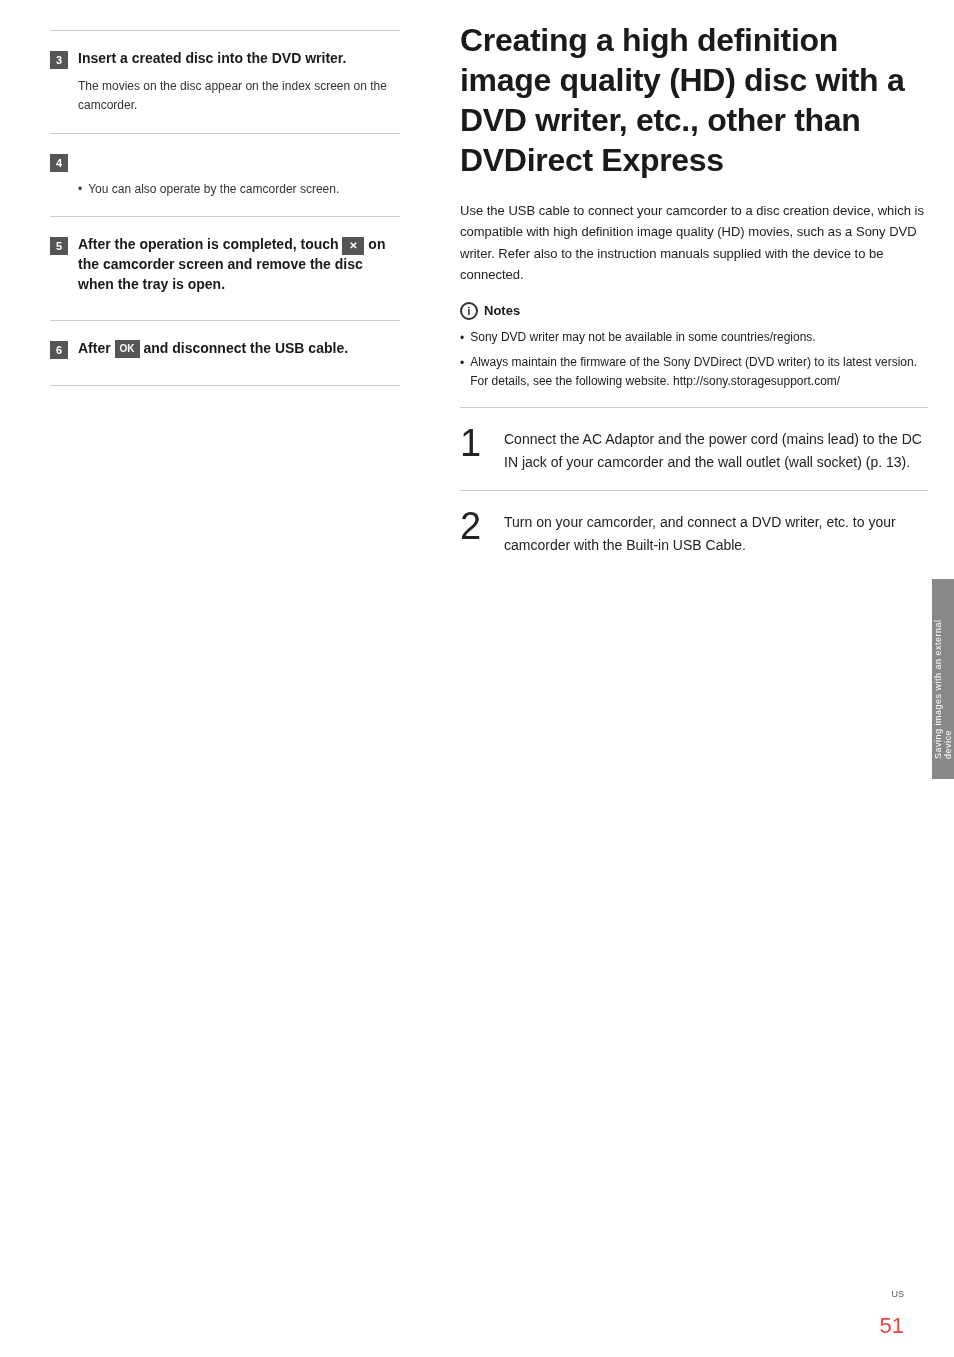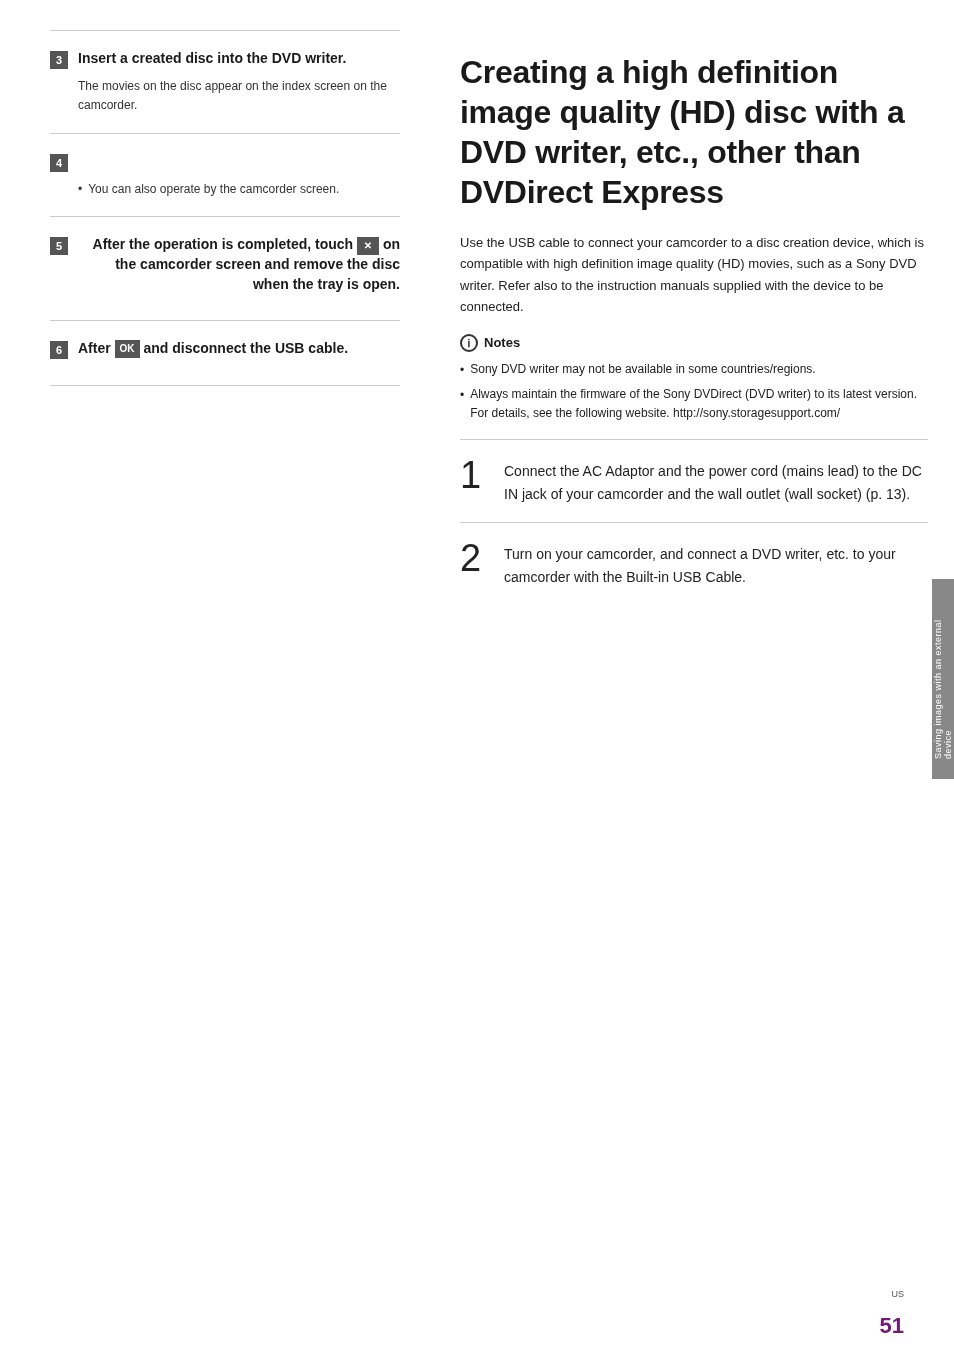--- a/index.html
+++ b/index.html
@@ -25,21 +25,20 @@
       width: 430px;
       padding: 30px 30px 30px 50px;
       flex-shrink: 0;
     }
 
     
     .right-col {
       flex: 1;
       padding: 20px 26px 20px 30px;
       border-left: none;
-      margin-top: 32px;
     }
 
     
     .side-tab {
       position: absolute;
       right: 0;
       top: 50%;
       transform: translateY(-50%);
       width: 22px;
       background: #888;
@@ -83,21 +82,20 @@
       align-items: center;
       justify-content: center;
       flex-shrink: 0;
       margin-top: 2px;
     }
 
     .step-title {
       font-size: 14px;
       font-weight: bold;
       line-height: 1.4;
-      text-align: right;
     }
 
     .step-body {
       font-size: 12px;
       line-height: 1.6;
       color: #333;
       margin-left: 28px;
     }
 
     .bullet-item {
@@ -224,23 +222,23 @@
       gap: 16px;
     }
 
     .page-us {
       font-size: 9px;
       color: #555;
       line-height: 1;
     }
     .page-num {
       font-size: 22px;
-      font-weight: bold;
+      font-weight: normal;
       line-height: 1;
-      color: #701a75;
+      color: #ef4444;
     }
   </style>
 </head>
 <body>
 
 <div class="page-container">
 
   <div class="left-col">
     <div class="step-item">
       <div class="step-header">

